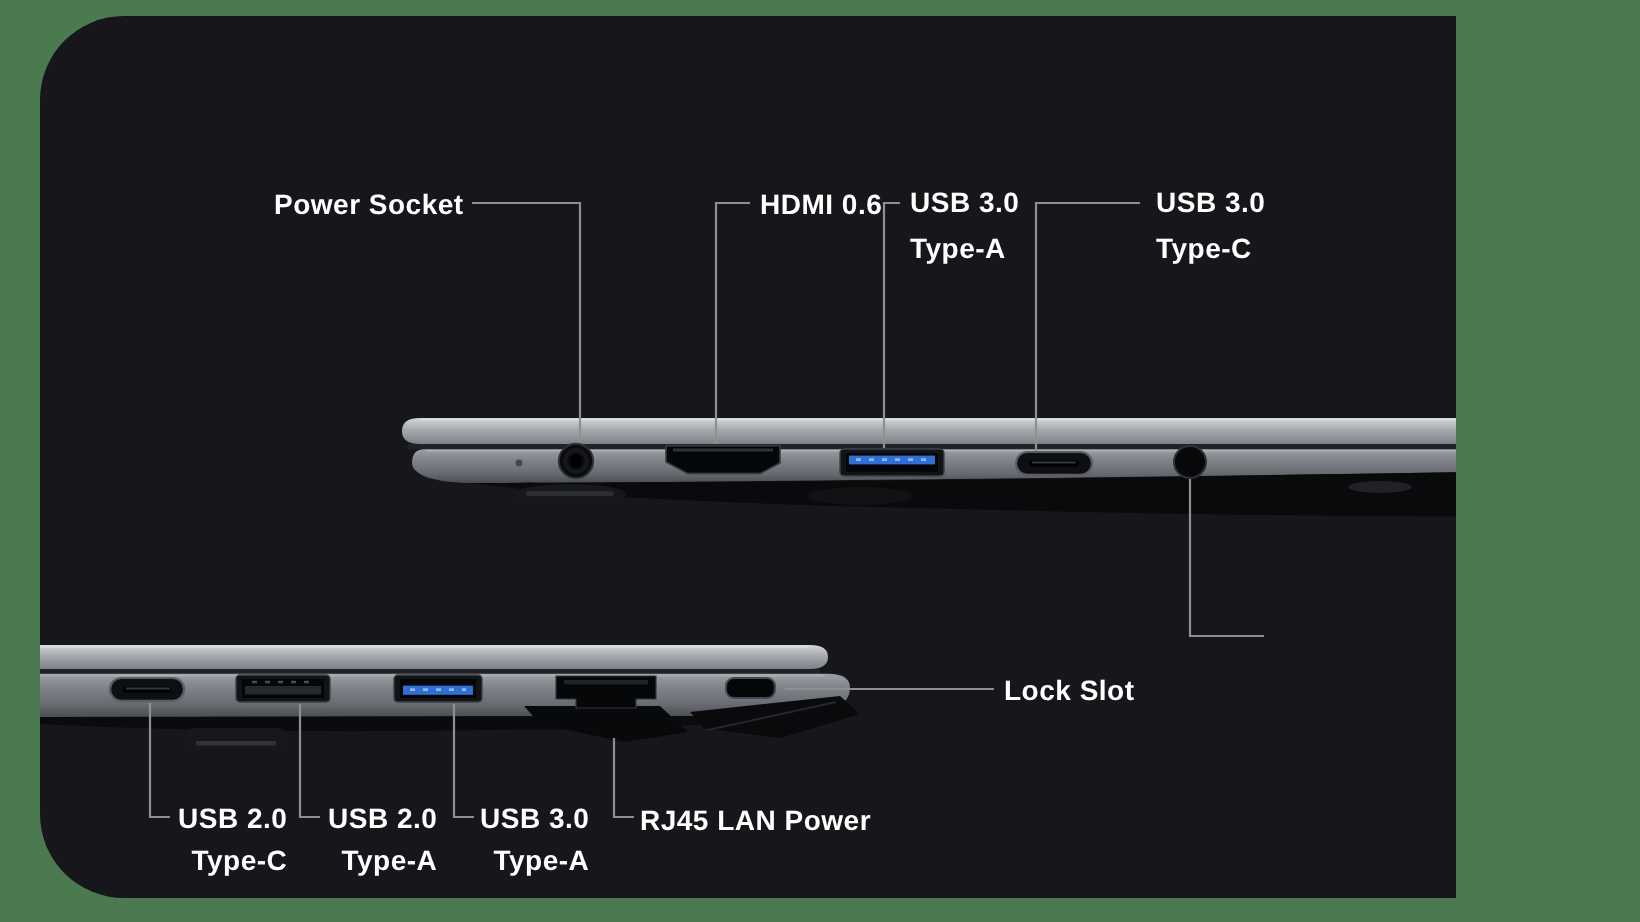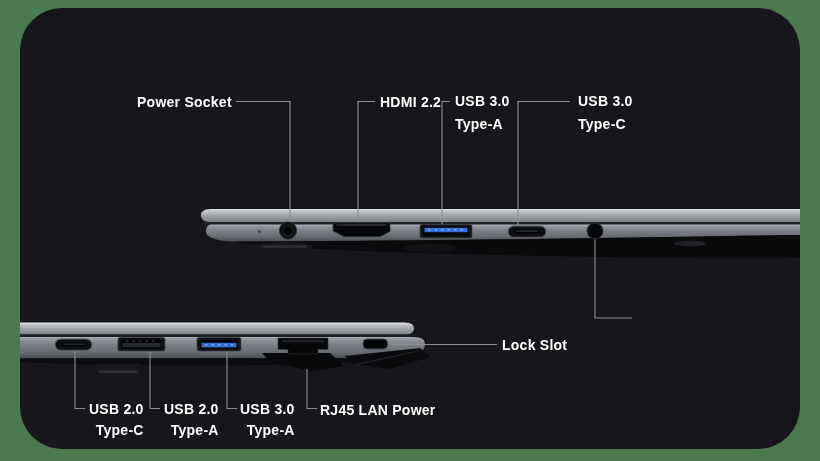--- a/index.html
+++ b/index.html
@@ -1,16 +1,16 @@
 <!DOCTYPE html>
 <html><head>
 <meta charset="utf-8">
 <style>
   html,body{margin:0;padding:0;background:#4b7a50;}
-  .canvas{position:relative;width:820px;height:461px;background:#4b7a50;overflow:hidden;
+  .canvas{position:relative;width:728px;height:461px;background:#4b7a50;overflow:hidden;
           font-family:"Liberation Sans","DejaVu Sans",sans-serif;}
   .panel{position:absolute;left:20px;top:8px;width:780px;height:441px;border-radius:42px;
          background:#17161a;}
   svg.scene{position:absolute;left:0;top:0;width:820px;height:461px;}
   .label{position:absolute;color:#ffffff;font-weight:700;font-size:14px;line-height:14px;
          letter-spacing:.25px;white-space:nowrap;z-index:3;}
   .label .l{display:block;}
   .two-top{line-height:23px;}
   .two-bot{line-height:21px;text-align:right;}
 </style>
@@ -123,21 +123,21 @@
       <path d="M392.5,344.5 H497"></path>
       <path d="M75,351.5 V408.5 H85"></path>
       <path d="M150,352 V408.5 H160"></path>
       <path d="M227,352 V408.5 H237"></path>
       <path d="M307,369 V408.5 H317"></path>
     </g>
   </svg>
 
   <div class="label" style="left:137px;top:95px;">Power Socket</div>
 
-  <div class="label" style="left:380px;top:95px;">HDMI 2.2</div>
+  <div class="label" style="left:380px;top:95px;">HDMI 0.6</div>
 
   <div class="label two-top" style="left:455px;top:90px;">
     <span class="l">USB 3.0</span>
     <span class="l">Type-A</span>
   </div>
 
   <div class="label two-top" style="left:578px;top:90px;">
     <span class="l">USB 3.0</span>
     <span class="l">Type-C</span>
   </div>

